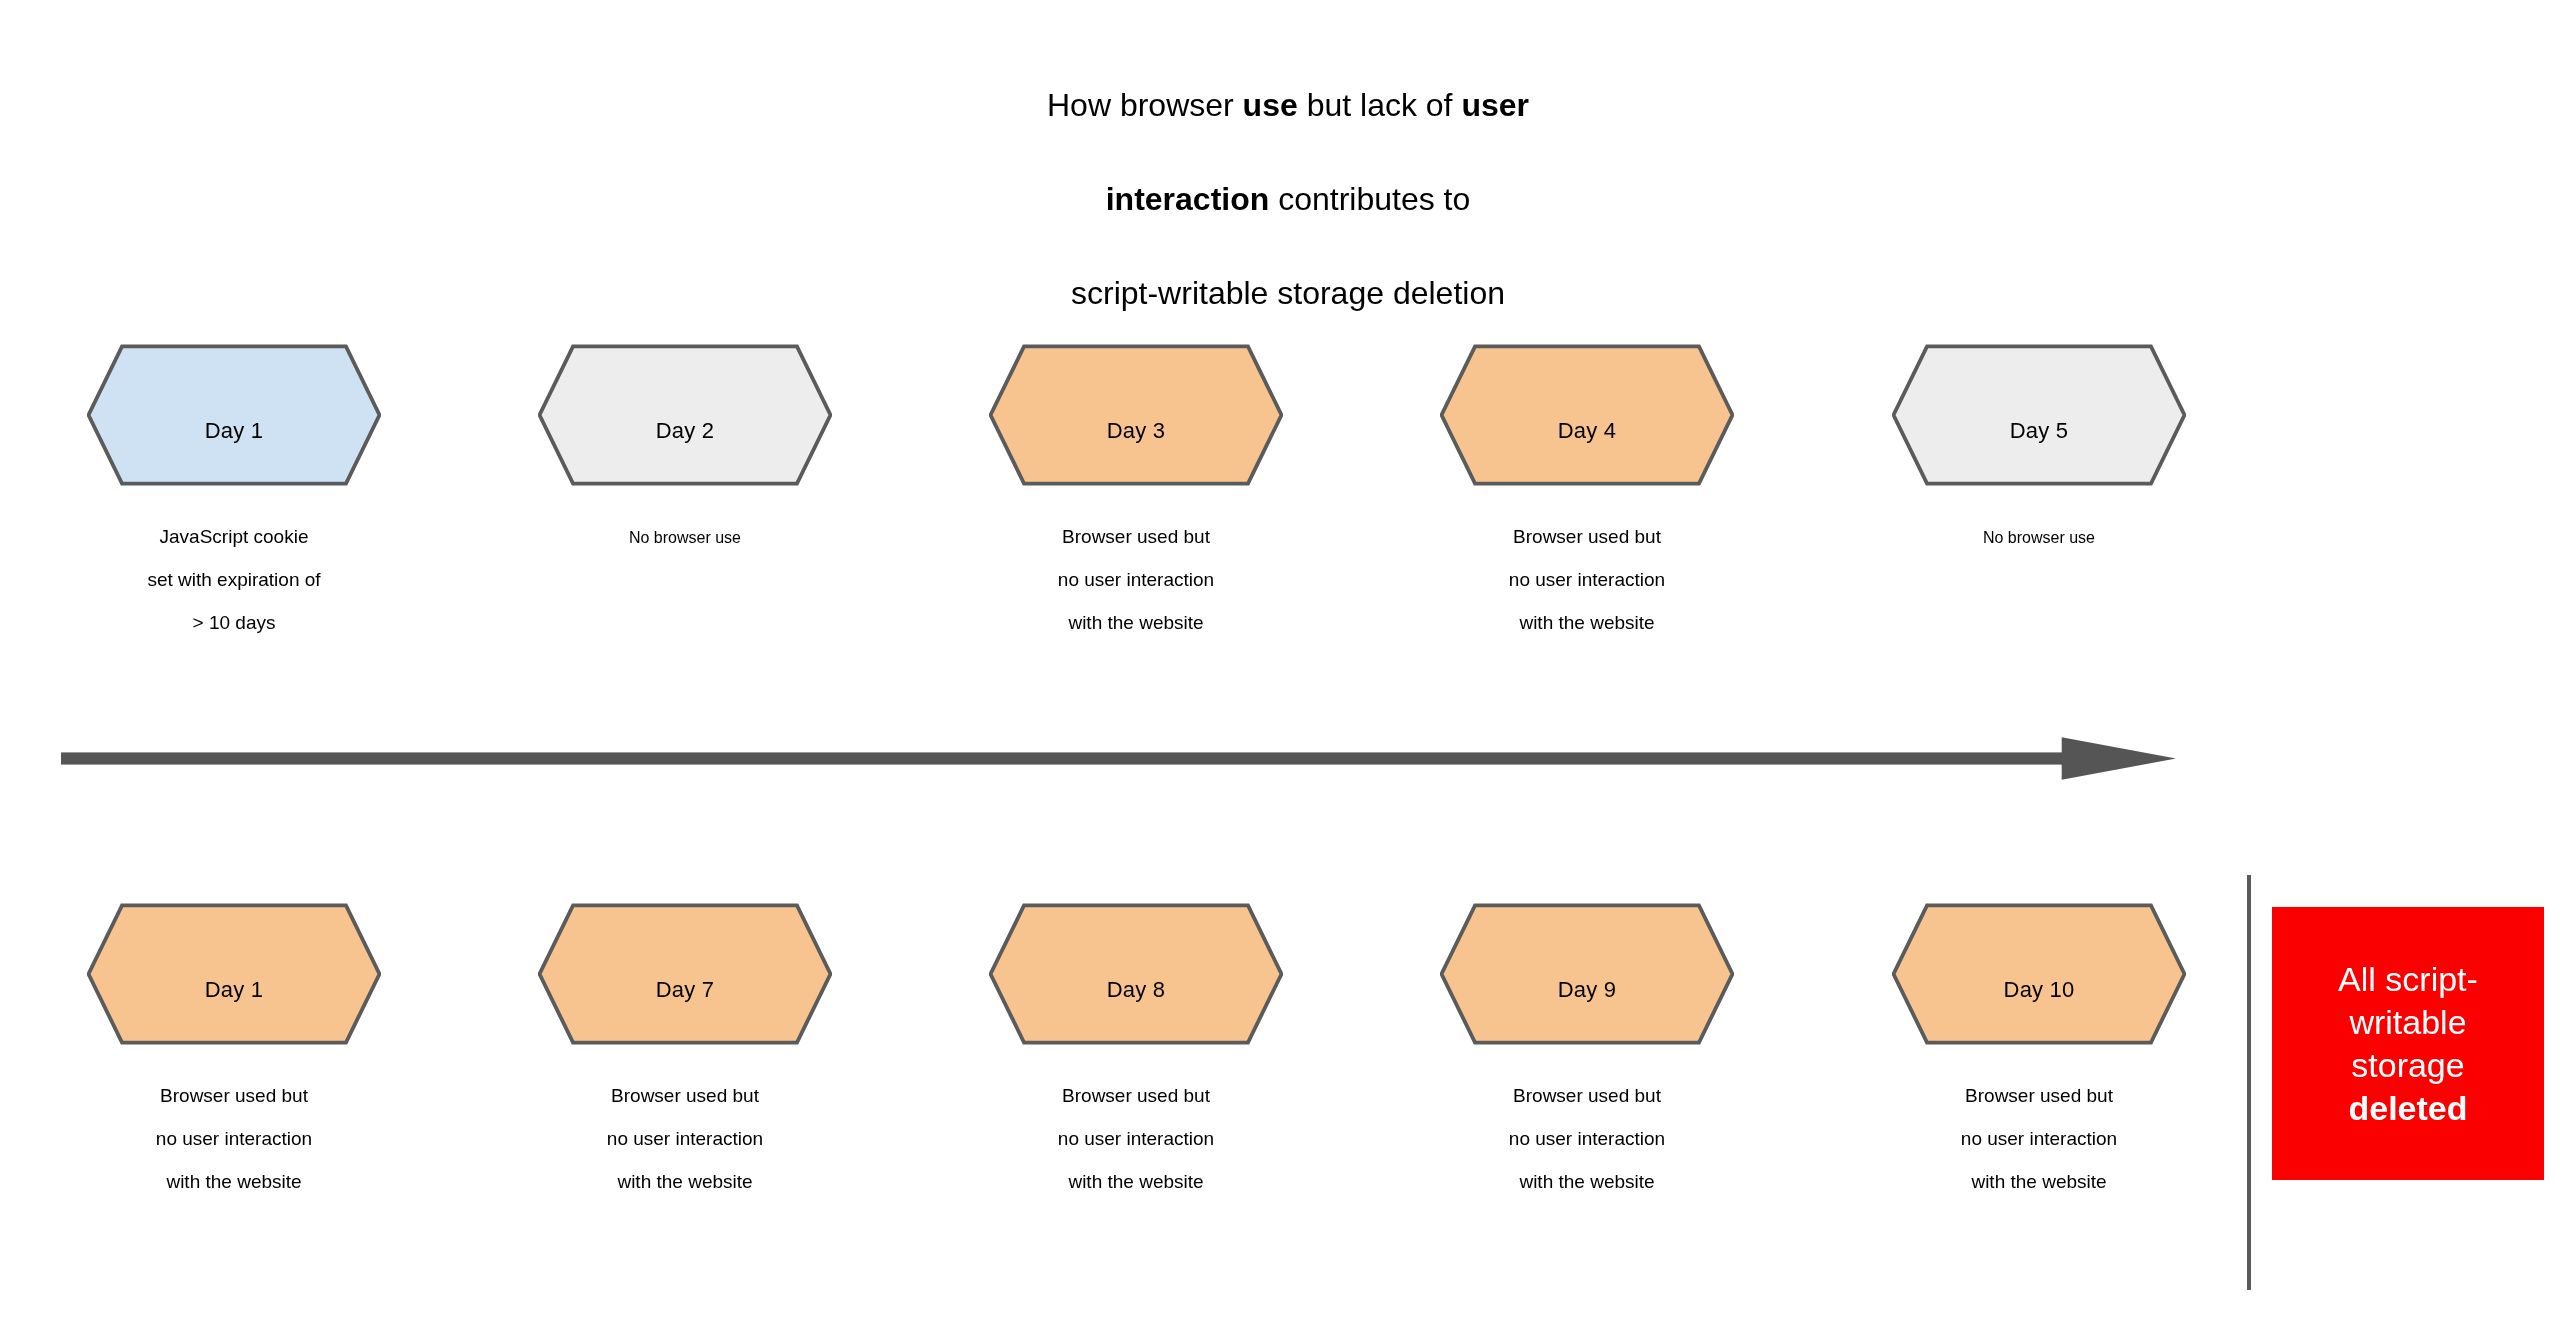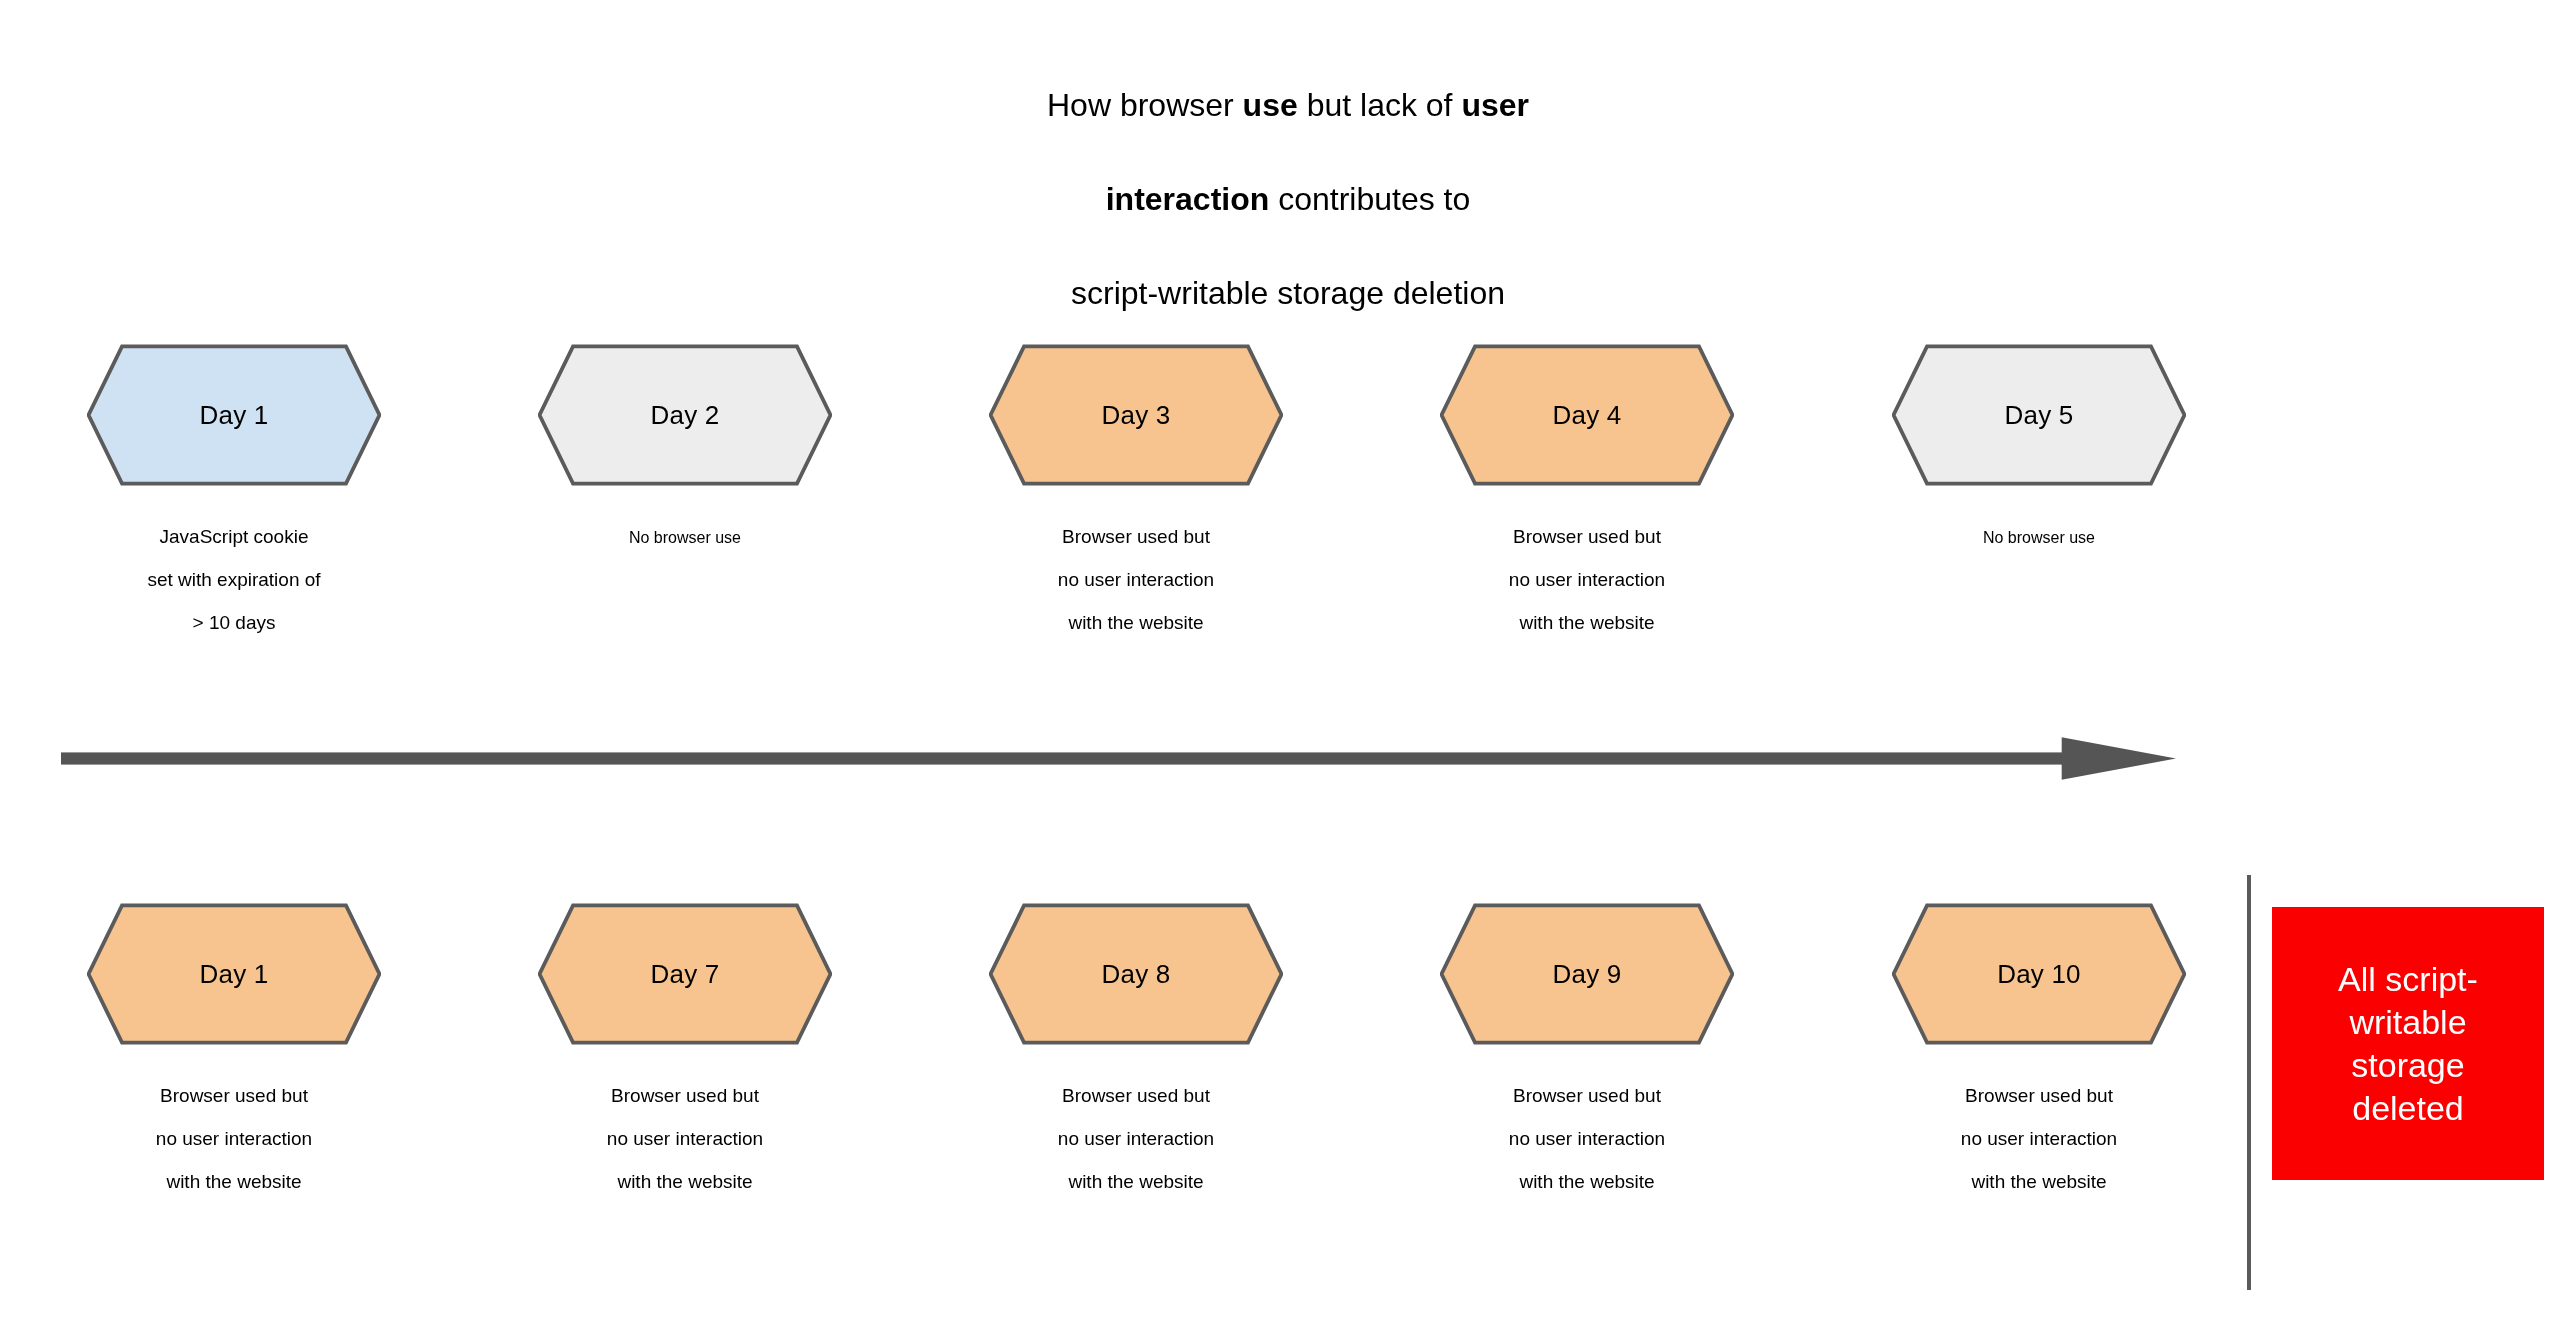--- a/index.html
+++ b/index.html
@@ -56,27 +56,27 @@
   }
   .hex-wrap svg {
     position: absolute;
     left: 0;
     top: 0;
     display: block;
   }
   .hex-label {
     position: absolute;
     left: 0;
-    top: 0;
+    top: 16px;
     width: 294px;
     height: 142px;
     display: flex;
     align-items: center;
     justify-content: center;
-    font-size: 26px;
+    font-size: 22px;
     color: #000000;
     letter-spacing: 0.2px;
   }
 
   .day-caption {
     margin: 29px auto 0 auto;
     width: 381px;
     font-size: 19px;
     line-height: 43px;
     color: #000000;
@@ -122,21 +122,21 @@
   #deletion-callout .callout-text {
     color: #ffffff;
     font-size: 34px;
     line-height: 43px;
     text-align: center;
     padding: 0 10.7px;
     white-space: pre-line;
   }
   #deletion-callout .callout-bold {
     display: block;
-    font-weight: normal;
+    font-weight: bold;
   }
 </style>
 </head>
 <body>
 
 <div id="diagram-title">
   <div><span>How browser </span><span class="b">use</span><span> but lack of </span><span class="b">user</span></div>
   <div><span class="b">interaction</span><span> contributes to</span></div>
   <div>script-writable storage deletion</div>
 </div>

